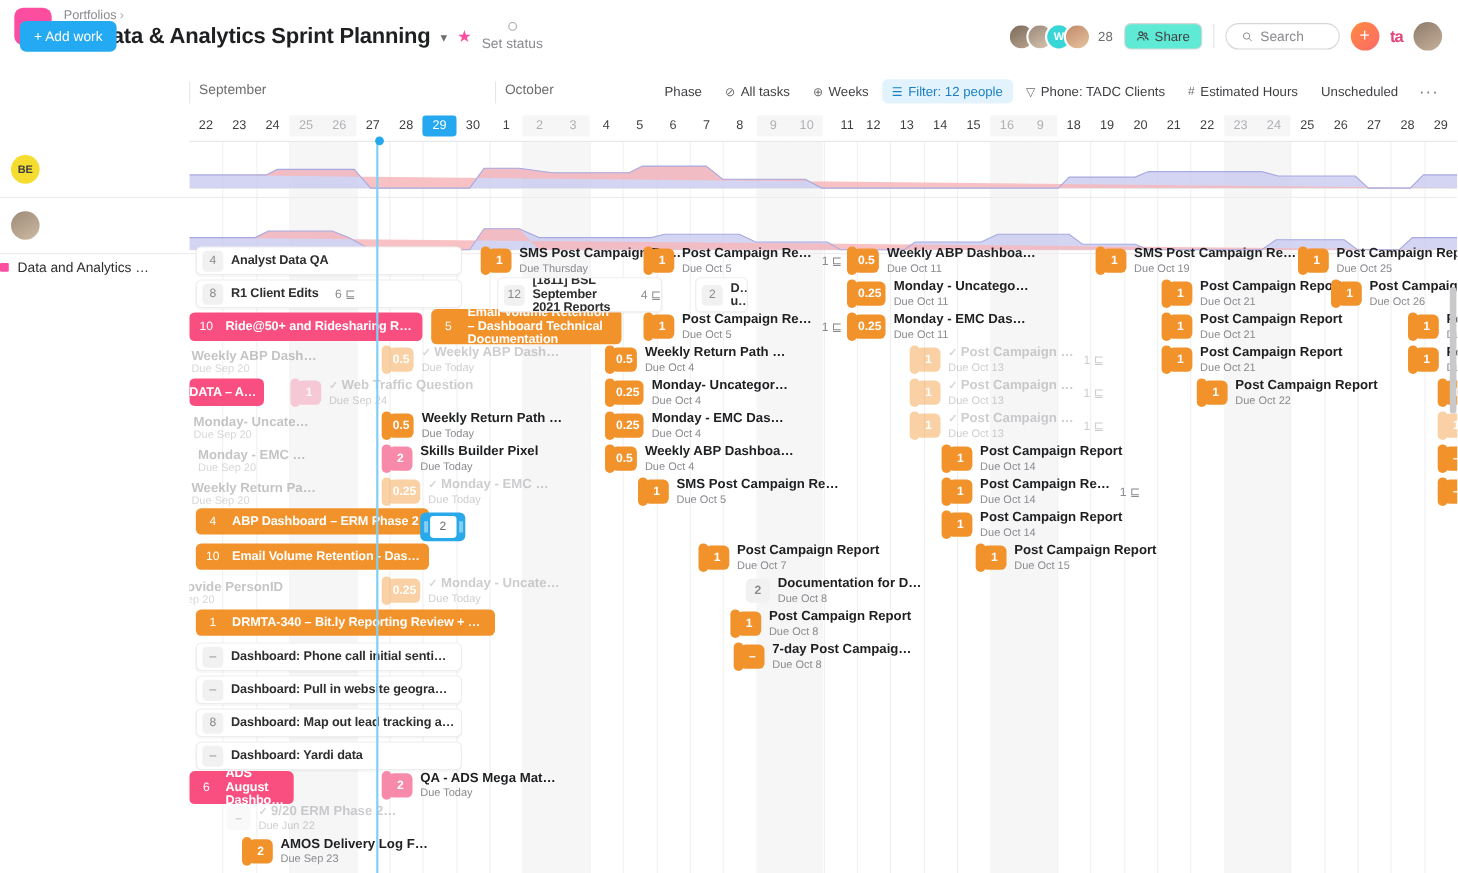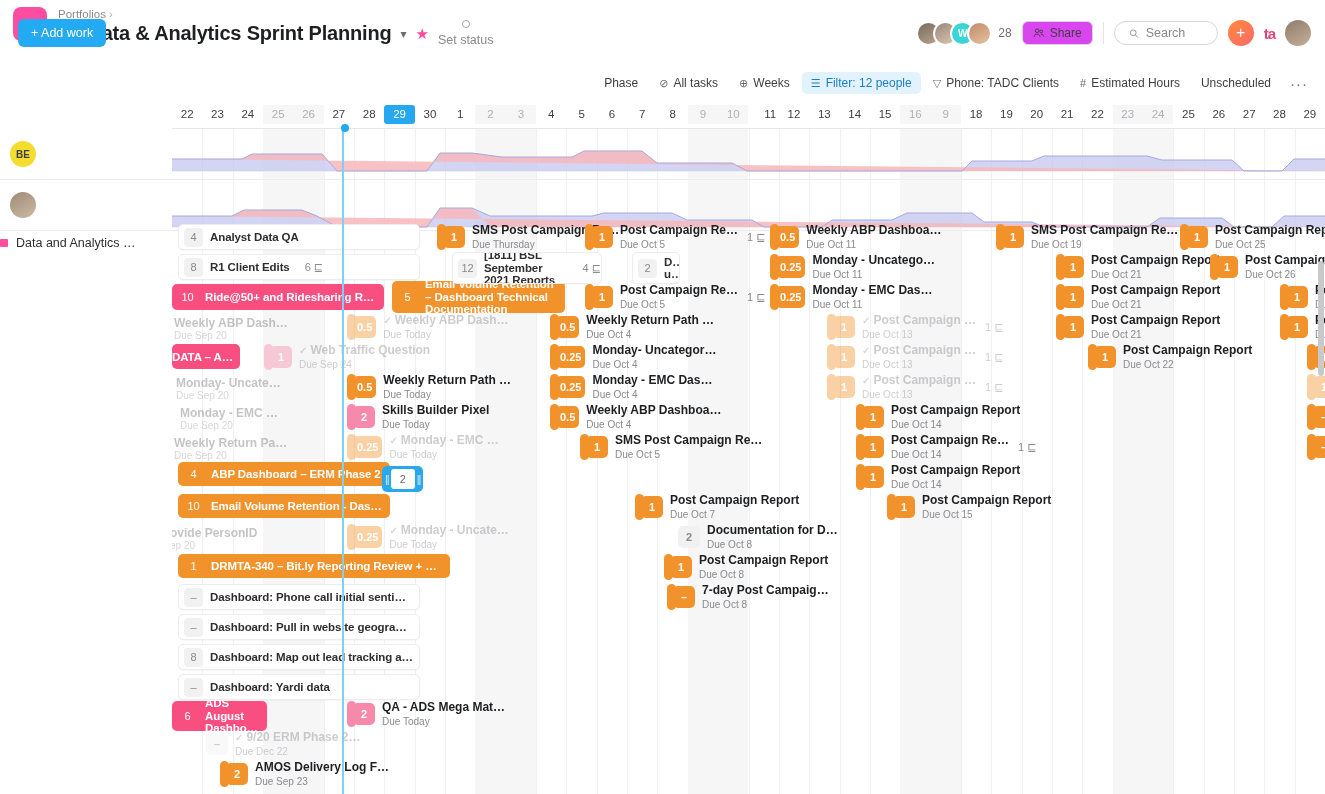--- a/index.html
+++ b/index.html
@@ -53,21 +53,21 @@
   }
   .av:first-child { margin-left: 0; }
   .av1 { background: linear-gradient(150deg,#7a6a5c,#b9a48e); }
   .av2 { background: linear-gradient(150deg,#9a8778,#d8c6b2); }
   .av3 { background: #38d6d6; }
   .av4 { background: linear-gradient(150deg,#c08a6a,#e8c3a0); }
   .avcount { font-size: 12px; color: #6d6e6f; margin-left: 6px; }
   .share-btn {
     display: flex; align-items: center; gap: 5px;
     border: 1px solid #d7d7d9; border-radius: 6px;
-    padding: 4px 10px; font-size: 12px; color: #3f3f42; cursor: pointer; background:#d946ef;
+    padding: 4px 10px; font-size: 12px; color: #3f3f42; cursor: pointer; background:#5eead4;
   }
   .vdiv { width: 1px; height: 22px; background: #e3e3e5; }
   .searchbox {
     display: flex; align-items: center; gap: 7px;
     border: 1px solid #d7d7d9; border-radius: 14px;
     padding: 4px 14px; width: 100px; min-width: 104px; background: #fff; cursor: text;
   }
   .searchbox input {
     border: none; outline: none; font-size: 12.5px; color: #6d6e6f;
     width: 100%; background: transparent; font-family: inherit;
@@ -309,20 +309,24 @@
         <span class="ic">#</span>
         <span>Estimated Hours</span>
       </div>
       <div class="tb-item">
         <span>Unscheduled</span>
       </div>
       <div class="tb-dots">···</div>
     </div>
   </div>
 
+  <div class="months" id="months">
+      <div class="month-lbl" style="left: 0px;">September</div>
+      <div class="month-lbl" style="left: 278px;">October</div>
+    </div>
   <div class="ruler" id="ruler">
       <div class="day" style="left: 0px; width: 30.3421px;">22</div>
       <div class="day" style="left: 30.3421px; width: 30.3421px;">23</div>
       <div class="day" style="left: 60.6842px; width: 30.3421px;">24</div>
       <div class="wknd-band" style="left: 91.0263px; width: 30.3421px; height: 19px;"></div>
       <div class="day we" style="left: 91.0263px; width: 30.3421px;">25</div>
       <div class="wknd-band" style="left: 121.368px; width: 30.3421px; height: 19px;"></div>
       <div class="day we" style="left: 121.368px; width: 30.3421px;">26</div>
       <div class="day" style="left: 151.711px; width: 30.3421px;">27</div>
       <div class="day" style="left: 182.053px; width: 30.3421px;">28</div>
@@ -843,21 +847,21 @@
             <div class="txt">
               <div class="t1"><span class="check">✓</span>Web Traffic Question</div>
               <div class="t2">Due Sep 24</div>
             </div>
           </div>
           <div class="item nt ghost" style="left: 28px; top: 602px;">
             <div class="bar" style="height: 26px;"></div>
             <div class="chip">–</div>
             <div class="txt">
               <div class="t1"><span class="check">✓</span>9/20 ERM Phase 2…</div>
-              <div class="t2">Due Dec 22</div>
+              <div class="t2">Due Jun 22</div>
             </div>
           </div>
           <div class="item or" style="left: 48px; top: 632px;">
             <div class="bar" style="height: 26px;"></div>
             <div class="chip">2</div>
             <div class="txt">
               <div class="t1">AMOS Delivery Log F…</div>
               <div class="t2">Due Sep 23</div>
             </div>
           </div>

